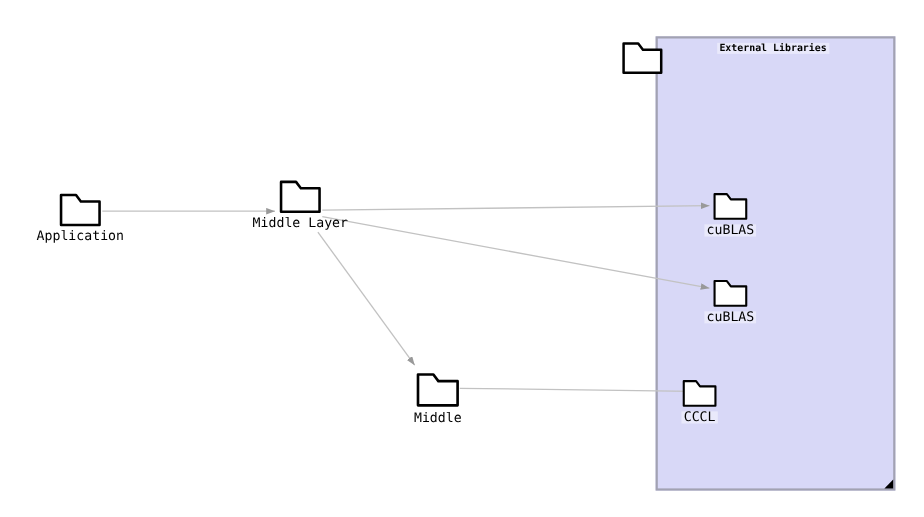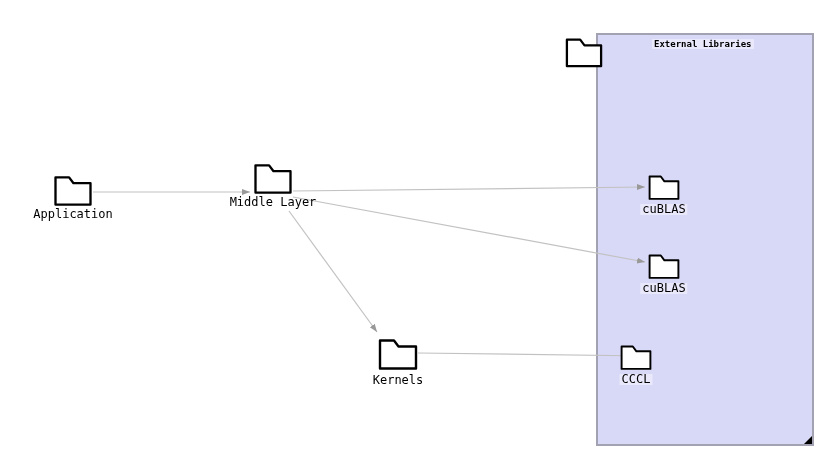--- a/index.html
+++ b/index.html
@@ -117,21 +117,21 @@
     <svg class="folder-svg" width="40" height="35" viewBox="0 0 40 36">
       <path class="folder-path" d="M2,5.5 L16,5.5 L20.5,11.5 L38,11.5 L38,33.5 L2,33.5 Z"></path>
     </svg>
     <div class="node-label" style="left:20px; top:37px;">Middle Layer</div>
   </div>
 
   <div class="node" style="left:378px; top:335px;">
     <svg class="folder-svg" width="40" height="36" viewBox="0 0 40 36">
       <path class="folder-path" d="M2,5.5 L16,5.5 L20.5,11.5 L38,11.5 L38,33.5 L2,33.5 Z"></path>
     </svg>
-    <div class="node-label" style="left:20px; top:40px;">Kernels</div>
+    <div class="node-label" style="left:20px; top:40px;">Middle</div>
   </div>
 
   <div class="node in-box" style="left:648px; top:171px;text-align:center;">
     <svg class="folder-svg" width="32" height="31" viewBox="0 0 40 36">
       <path class="folder-path" d="M2,5.5 L16,5.5 L20.5,11.5 L38,11.5 L38,33.5 L2,33.5 Z"></path>
     </svg>
     <div class="node-label" style="left:16px; top:33px;">cuBLAS</div>
   </div>
 
   <div class="node in-box" style="left:648px; top:250px;">

